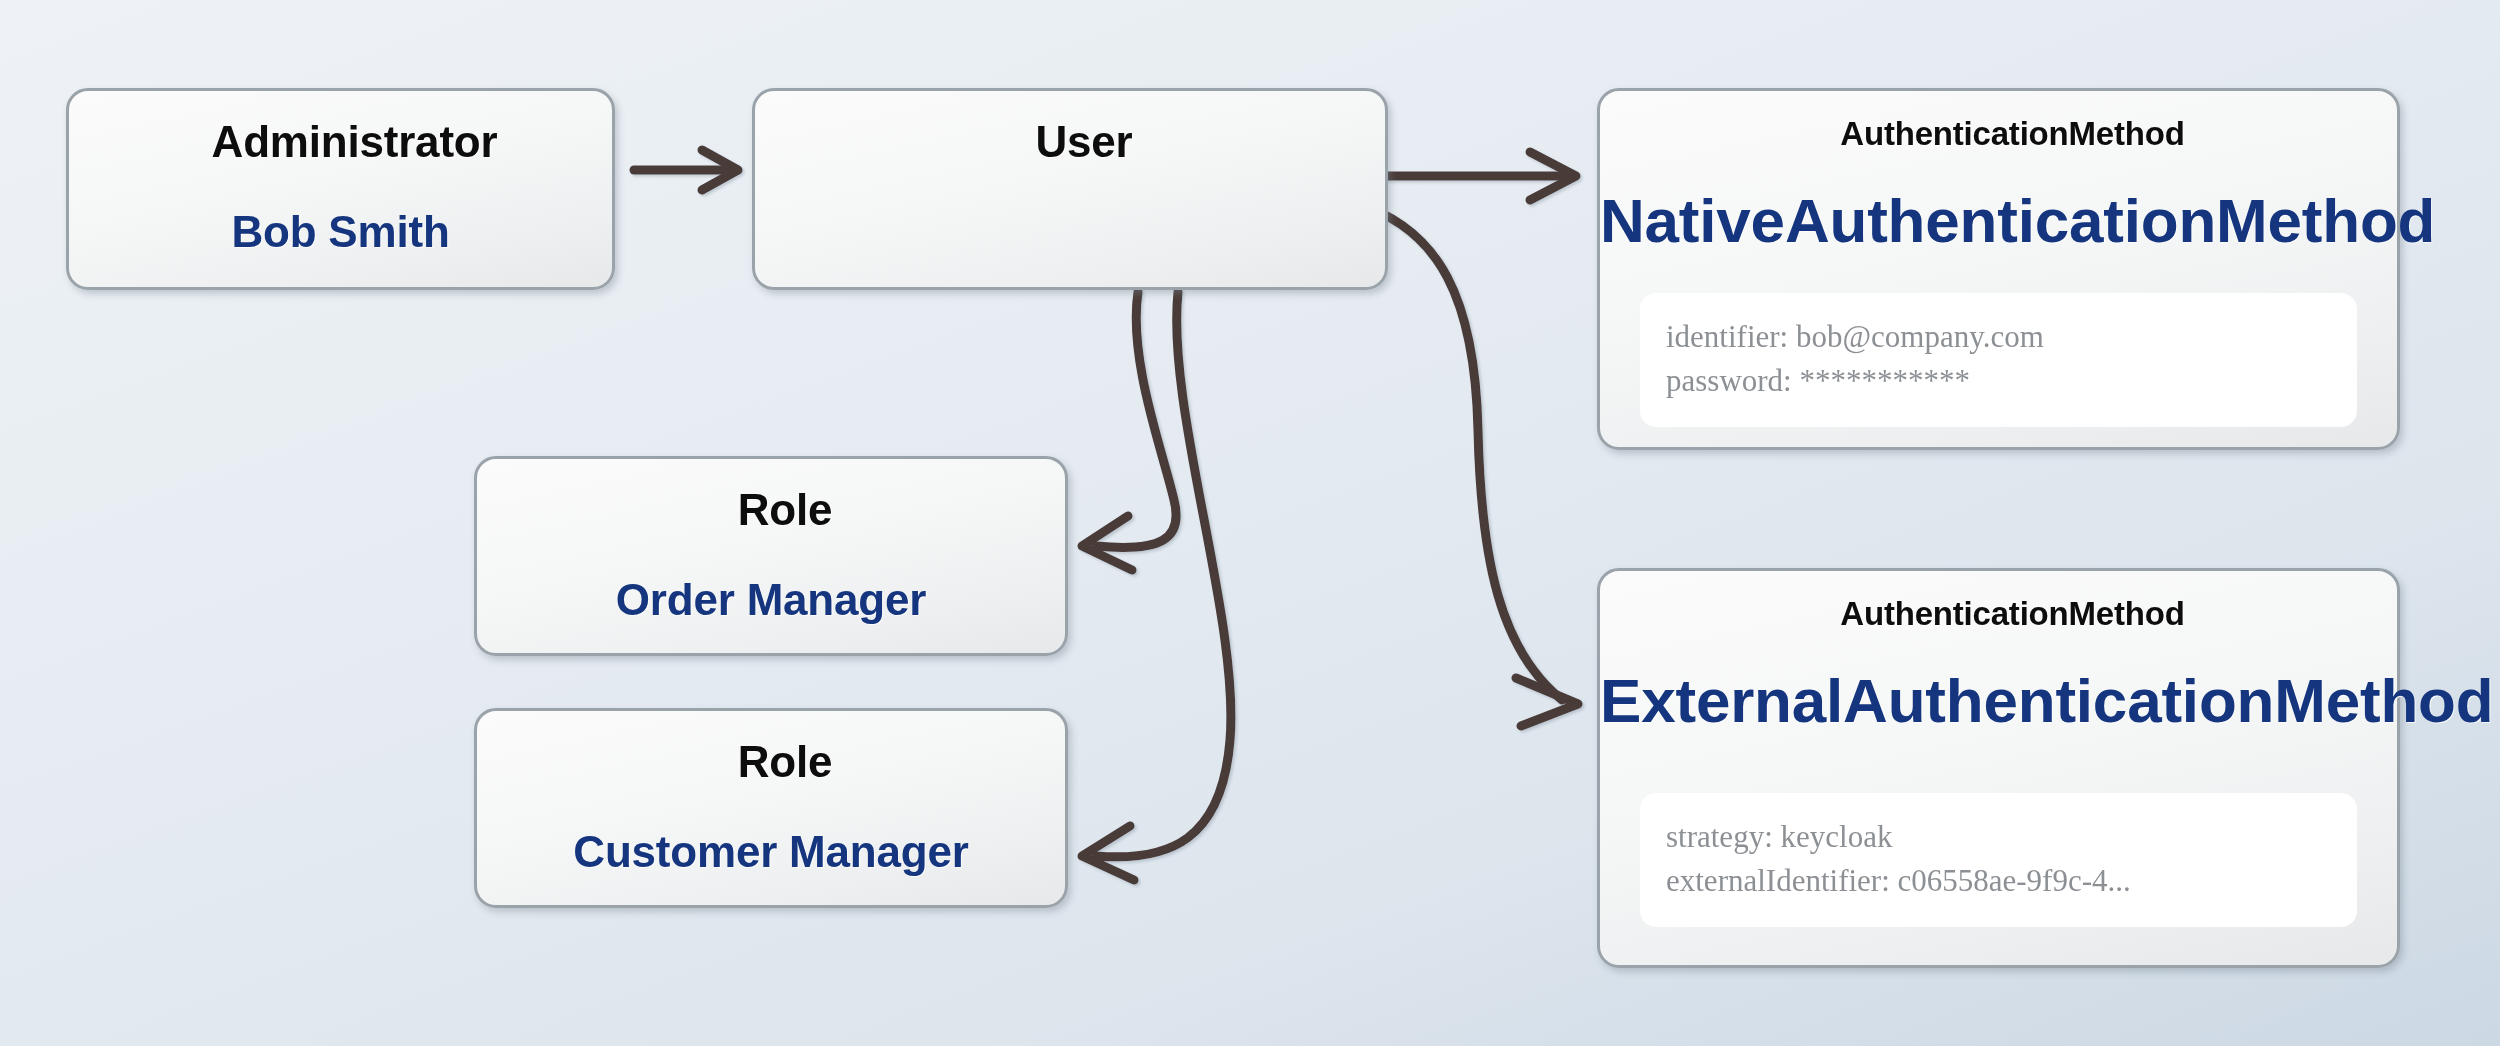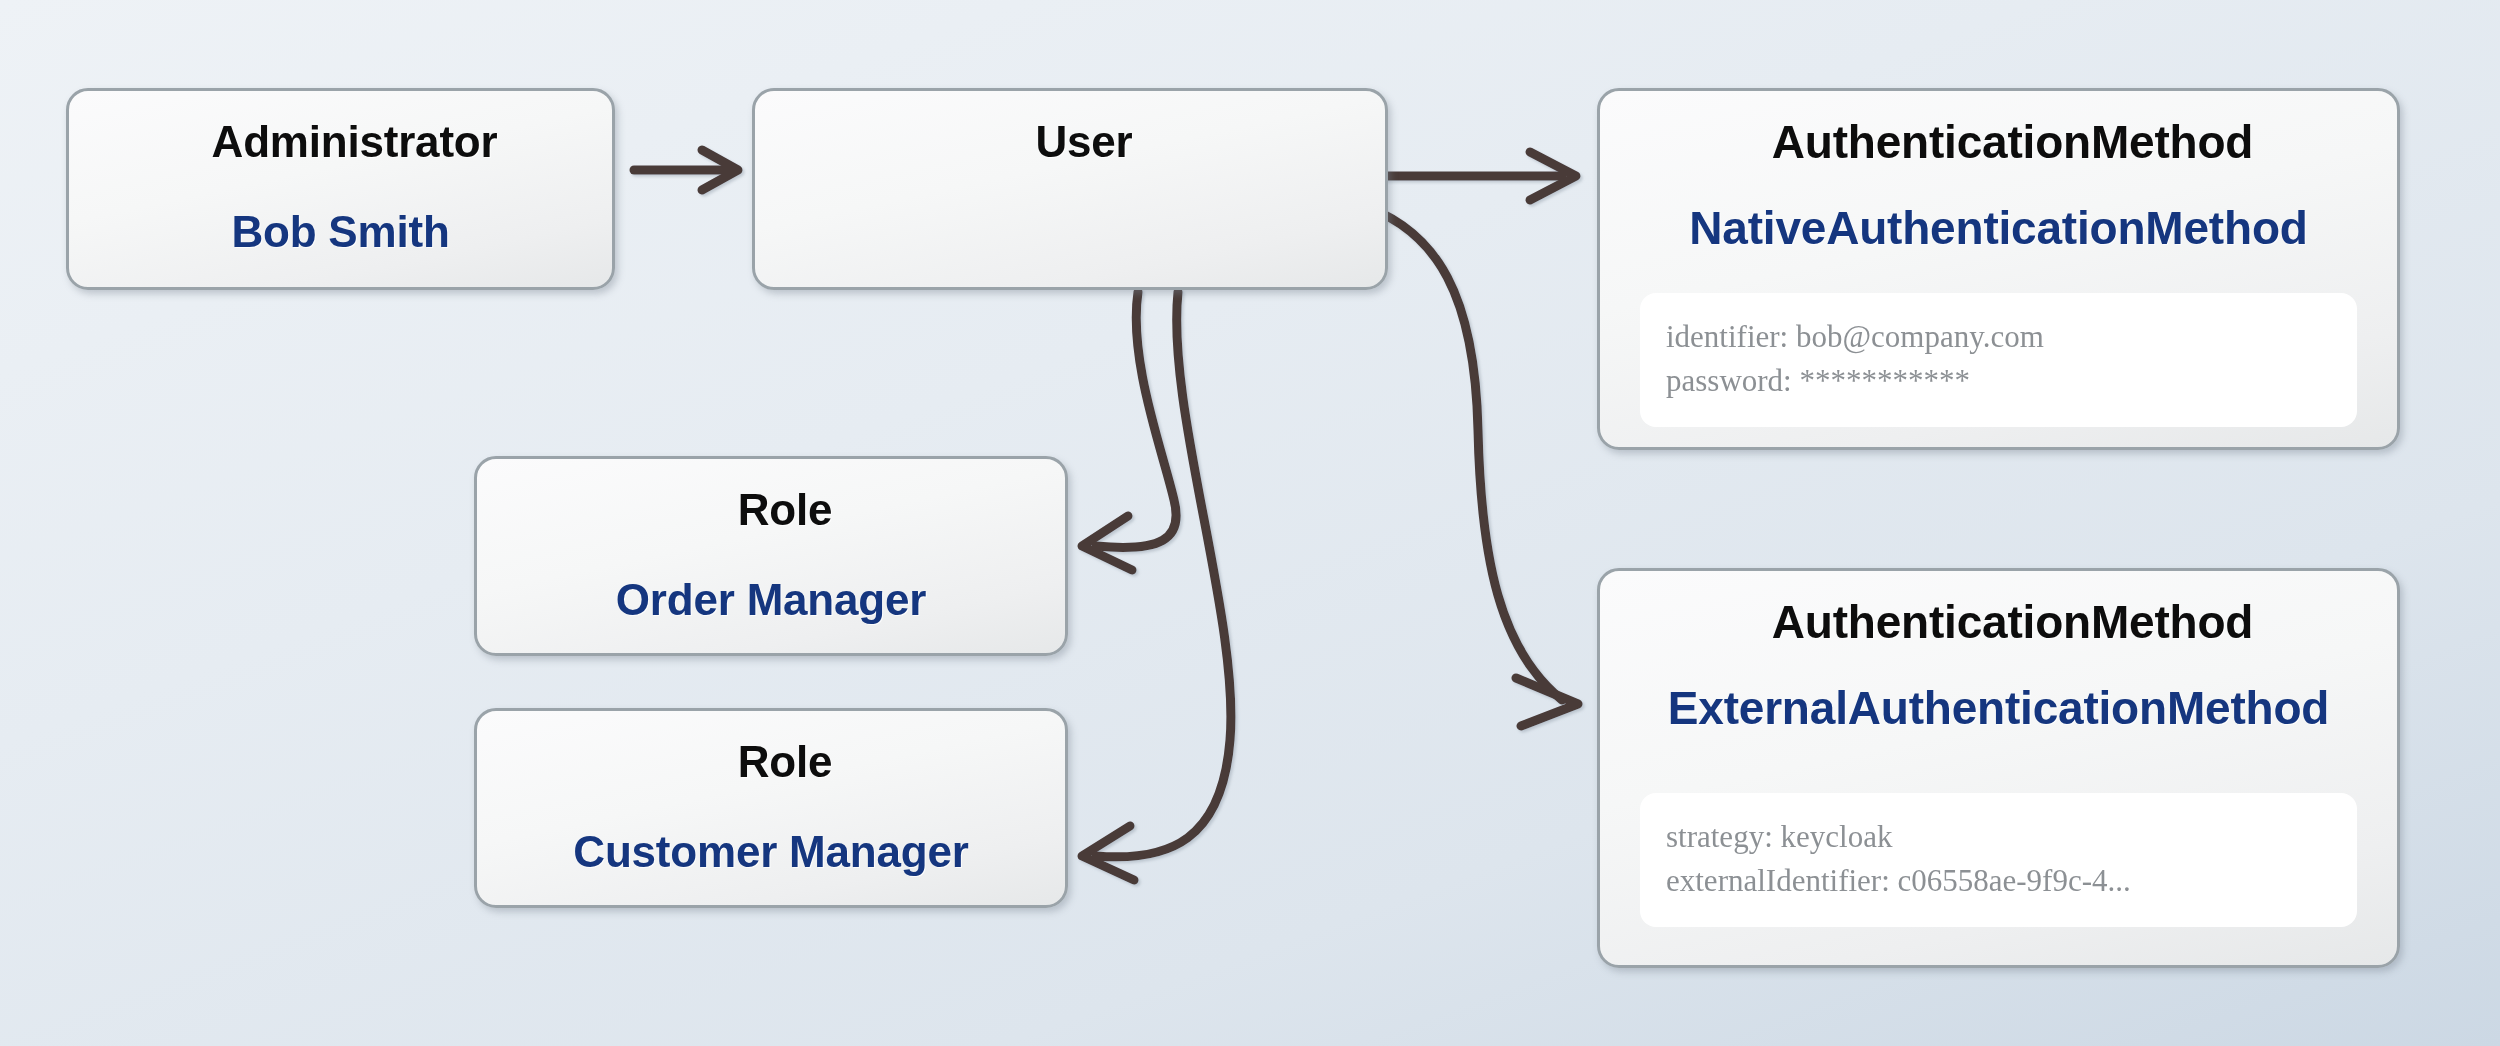--- a/index.html
+++ b/index.html
@@ -43,22 +43,22 @@
     color: #15367f;
     font-weight: bold;
     letter-spacing: -0.2px;
     text-shadow: 1px 1px 0 rgba(255,255,255,0.8);
   }
   
   .entity .node-title { font-size: 44px; margin-top: 26px; }
   .entity .node-subtitle { font-size: 44px; margin-top: 40px; }
 
   
-  .card .node-title { font-size: 46px; margin-top: 24px; }
-  .card .node-subtitle { font-size: 46px; margin-top: 32px; }
+  .card .node-title { font-size: 33px; margin-top: 24px; }
+  .card .node-subtitle { font-size: 62px; margin-top: 32px; }
 
   .prop-panel {
     position: absolute;
     left: 40px;
     right: 40px;
     background: #ffffff;
     border-radius: 16px;
     padding: 22px 26px 24px 26px;
     box-sizing: border-box;
   }

